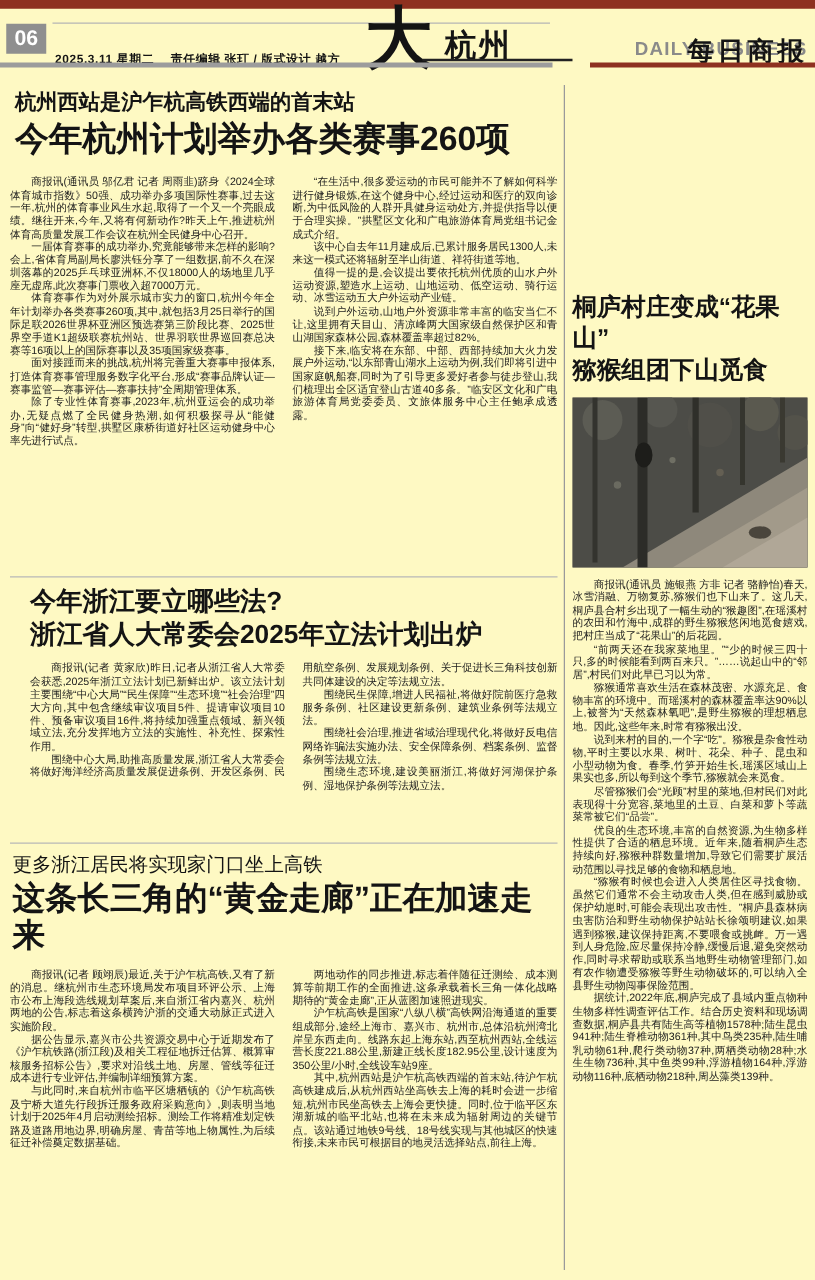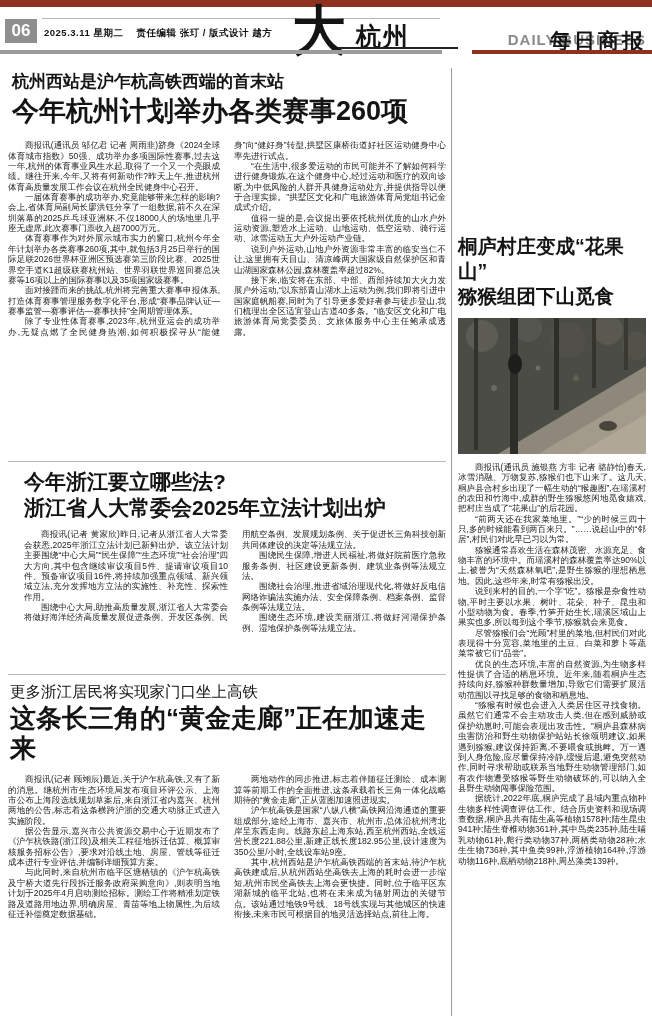--- a/index.html
+++ b/index.html
@@ -1,24 +1,24 @@
 <!DOCTYPE html>
 <html><head>
 <meta charset="utf-8">
 <style>
   html,body { margin:0; padding:0; background:#e8e8e4; }
-  .page { position:relative; width:652px; height:1024px; margin:0 auto; background:#ffffff;
+  .page { position:relative; width:652px; height:1024px; margin:0 auto; background:#fef9c3;
           color:#141414; font-family:"Liberation Sans","DejaVu Sans",sans-serif; overflow:hidden; }
 
   
   .topbar { position:absolute; top:0; left:0; right:0; height:7px; background:#8e3120; }
   .pagenum { position:absolute; left:5px; top:19px; width:32px; height:24px; background:#8f8f8f;
              color:#fff; font-weight:bold; font-size:17px; text-align:center; line-height:24px; }
   .rule-top-left { position:absolute; left:42px; top:18px; width:398px; height:1px; background:#b5b5b5; }
-  .dateline { position:absolute; left:44px; top:27px; font-size:9.5px; font-weight:bold; letter-spacing:.5px; white-space:nowrap; }
+  .dateline { position:absolute; left:44px; top:41px; font-size:9.5px; font-weight:bold; letter-spacing:.5px; white-space:nowrap; }
   .dateline .ed { margin-left:10px; }
   .rule-bottom-left { position:absolute; left:0; top:50px; width:442px; height:4px; background:#9c9c9c; }
   .rule-bottom-right { position:absolute; left:472px; top:50px; right:0; height:4px; background:#8e3120; }
   .m-big { position:absolute; left:292px; top:4px; font-size:54px; font-weight:900; line-height:1;
            font-family:"Liberation Serif","DejaVu Serif",serif; }
   .m-small { position:absolute; left:356px; top:20px; font-size:25px; font-weight:900; letter-spacing:2px; }
   .m-underline { position:absolute; left:338px; top:47px; width:120px; height:2px; background:#222; }
   .b-en { position:absolute; right:6px; top:11px; font-size:15px; font-weight:bold; color:#8a8a8a; letter-spacing:1px;margin-top:20px; }
   .b-cn { position:absolute; right:6px; top:27px; font-size:21px; font-weight:900; letter-spacing:3px; }
 
@@ -81,20 +81,21 @@
     <section>
       <div class="a1-kicker">杭州西站是沪乍杭高铁西端的首末站</div>
       <h1 class="a1-headline">今年杭州计划举办各类赛事260项</h1>
       <div class="cols2 a1-body">
         <p class="bd">商报讯(通讯员 邬亿君 记者 周雨韭)跻身《2024全球体育城市指数》50强、成功举办多项国际性赛事,过去这一年,杭州的体育事业风生水起,取得了一个又一个亮眼成绩。继往开来,今年,又将有何新动作?昨天上午,推进杭州体育高质量发展工作会议在杭州全民健身中心召开。</p>
         <p class="bd">一届体育赛事的成功举办,究竟能够带来怎样的影响?会上,省体育局副局长廖洪钰分享了一组数据,前不久在深圳落幕的2025乒乓球亚洲杯,不仅18000人的场地里几乎座无虚席,此次赛事门票收入超7000万元。</p>
         <p class="bd">体育赛事作为对外展示城市实力的窗口,杭州今年全年计划举办各类赛事260项,其中,就包括3月25日举行的国际足联2026世界杯亚洲区预选赛第三阶段比赛、2025世界空手道K1超级联赛杭州站、世界羽联世界巡回赛总决赛等16项以上的国际赛事以及35项国家级赛事。</p>
         <p class="bd">面对接踵而来的挑战,杭州将完善重大赛事申报体系,打造体育赛事管理服务数字化平台,形成“赛事品牌认证—赛事监管—赛事评估—赛事扶持”全周期管理体系。</p>
         <p class="bd">除了专业性体育赛事,2023年,杭州亚运会的成功举办,无疑点燃了全民健身热潮,如何积极探寻从“能健身”向“健好身”转型,拱墅区康桥街道好社区运动健身中心率先进行试点。</p>
         <p class="bd">“在生活中,很多爱运动的市民可能并不了解如何科学进行健身锻炼,在这个健身中心,经过运动和医疗的双向诊断,为中低风险的人群开具健身运动处方,并提供指导以便于合理实操。”拱墅区文化和广电旅游体育局党组书记金成式介绍。</p>
+        <p class="bd">该中心自去年11月建成后,已累计服务居民1300人,未来这一模式还将辐射至半山街道、祥符街道等地。</p>
         <p class="bd">值得一提的是,会议提出要依托杭州优质的山水户外运动资源,塑造水上运动、山地运动、低空运动、骑行运动、冰雪运动五大户外运动产业链。</p>
         <p class="bd">说到户外运动,山地户外资源非常丰富的临安当仁不让,这里拥有天目山、清凉峰两大国家级自然保护区和青山湖国家森林公园,森林覆盖率超过82%。</p>
         <p class="bd">接下来,临安将在东部、中部、西部持续加大火力发展户外运动,“以东部青山湖水上运动为例,我们即将引进中国家庭帆船赛,同时为了引导更多爱好者参与徒步登山,我们梳理出全区适宜登山古道40多条。”临安区文化和广电旅游体育局党委委员、文旅体服务中心主任鲍承成透露。</p>
       </div>
     </section>
 
     <div class="sep"></div>
 
     <section class="a2">
       <h2 class="a2-headline">

